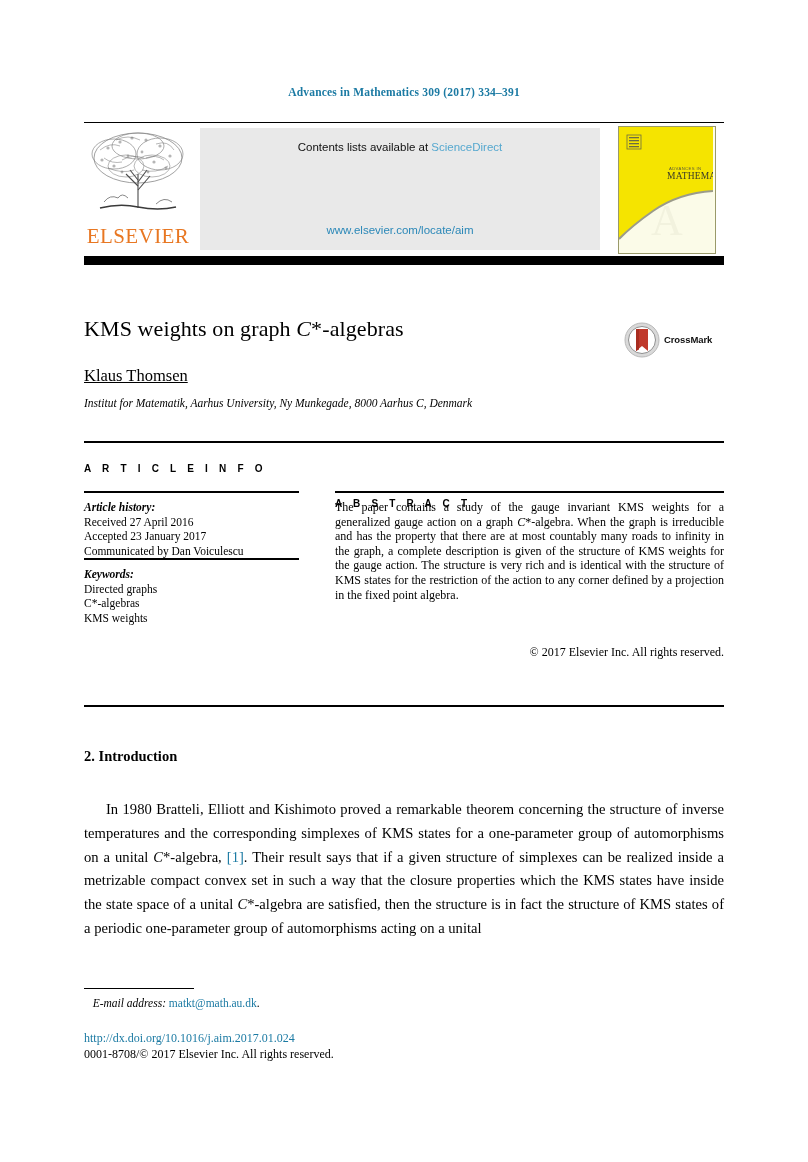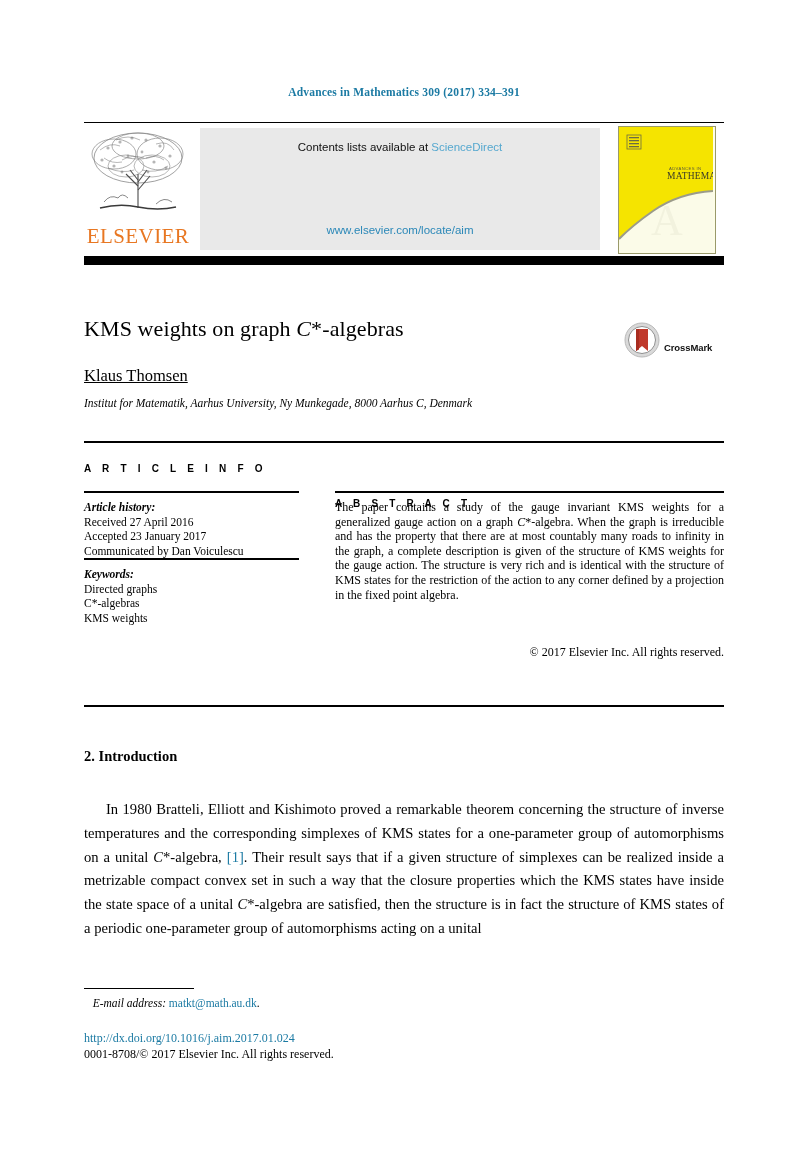--- a/index.html
+++ b/index.html
@@ -156,21 +156,21 @@
   .crossmark {
     position: absolute;
     left: 624px;
     top: 322px;
     width: 100px;
     height: 40px;
   }
   .crossmark-label {
     position: absolute;
     left: 40px;
-    top: 20px;
+    top: 12px;
     font-family: "Liberation Sans", sans-serif;
     font-size: 9.5px;
     font-weight: bold;
     color: #111;
     letter-spacing: -0.1px;
     text-align: center;
   }
   .author {
     position: absolute;
     left: 84px;

